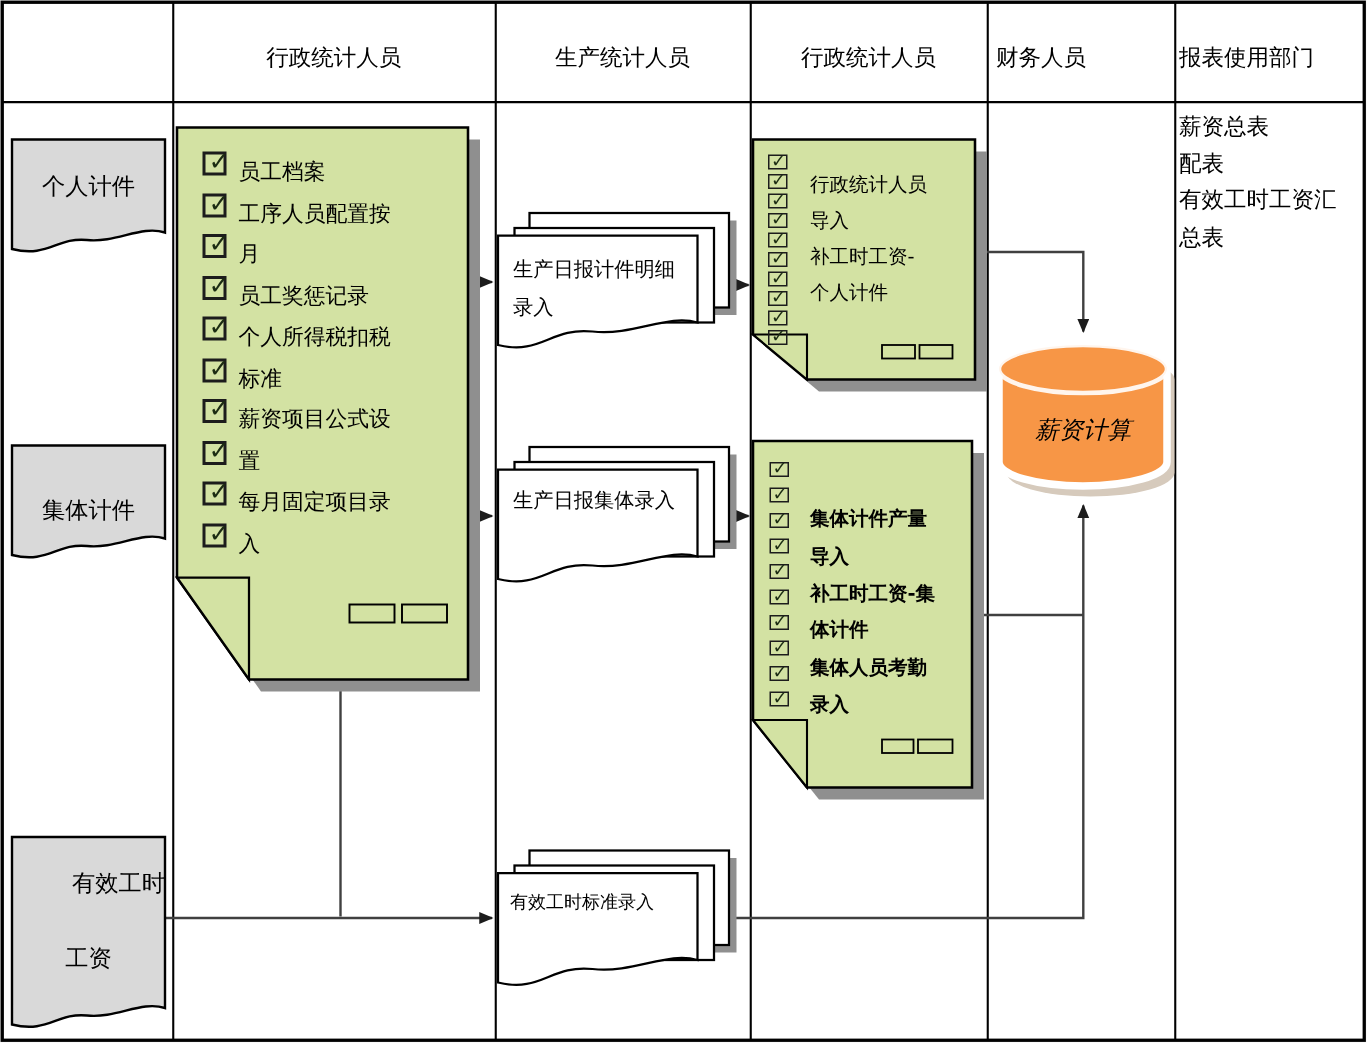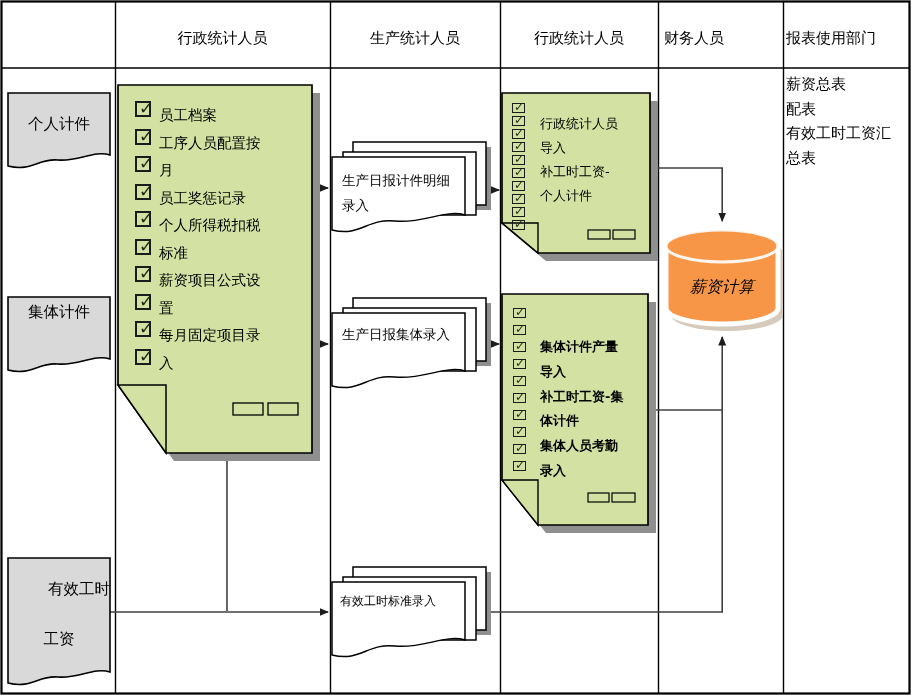--- a/index.html
+++ b/index.html
@@ -120,21 +120,21 @@
     </g>
   </svg>
 
   <div class="ov hdr center" style="left:115px;width:215px;">行政统计人员</div>
   <div class="ov hdr center" style="left:330px;width:170px;">生产统计人员</div>
   <div class="ov hdr center" style="left:500px;width:158px;">行政统计人员</div>
   <div class="ov hdr" style="left:664px;width:115px;">财务人员</div>
   <div class="ov hdr" style="left:786px;width:120px;">报表使用部门</div>
 
   <div class="ov rowlab" style="top:114px;">个人计件</div>
-  <div class="ov rowlab" style="top:302px;">集体计件</div>
+  <div class="ov rowlab" style="top:330px;">集体计件</div>
   <div class="ov rowlab" style="top:579px;padding-left:20px;">有效工时</div>
   <div class="ov rowlab" style="top:629px;">工资</div>
 
   <div class="cbcol" style="left:135px;top:101px;">
     <span class="cb cb-lg">✓</span>
     <span class="cb cb-lg">✓</span>
     <span class="cb cb-lg">✓</span>
     <span class="cb cb-lg">✓</span>
     <span class="cb cb-lg">✓</span>
     <span class="cb cb-lg">✓</span>

